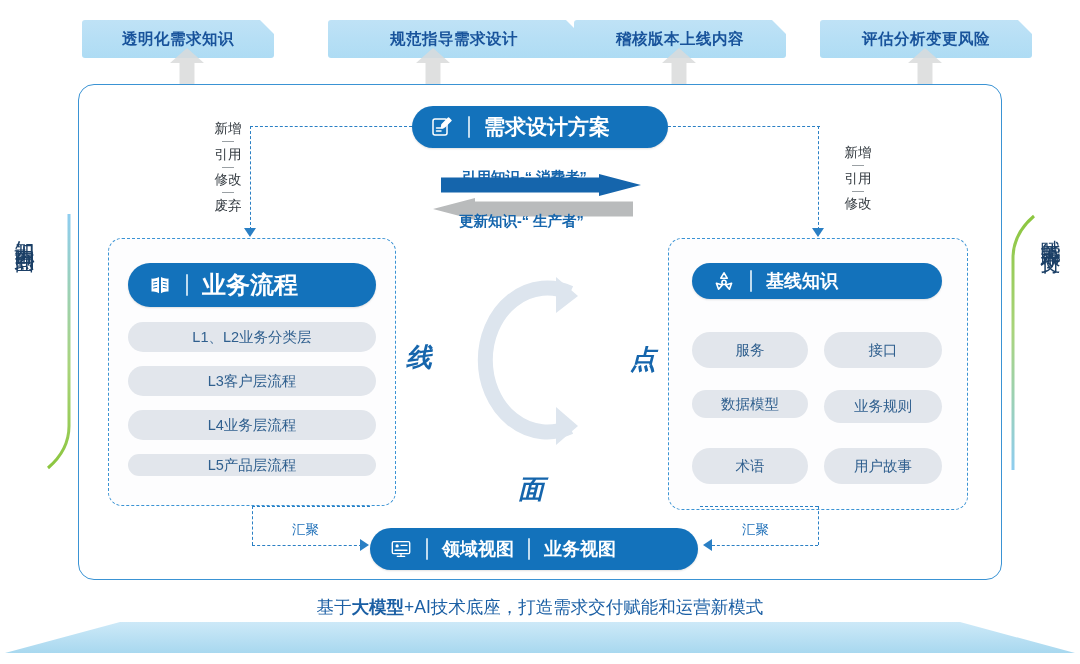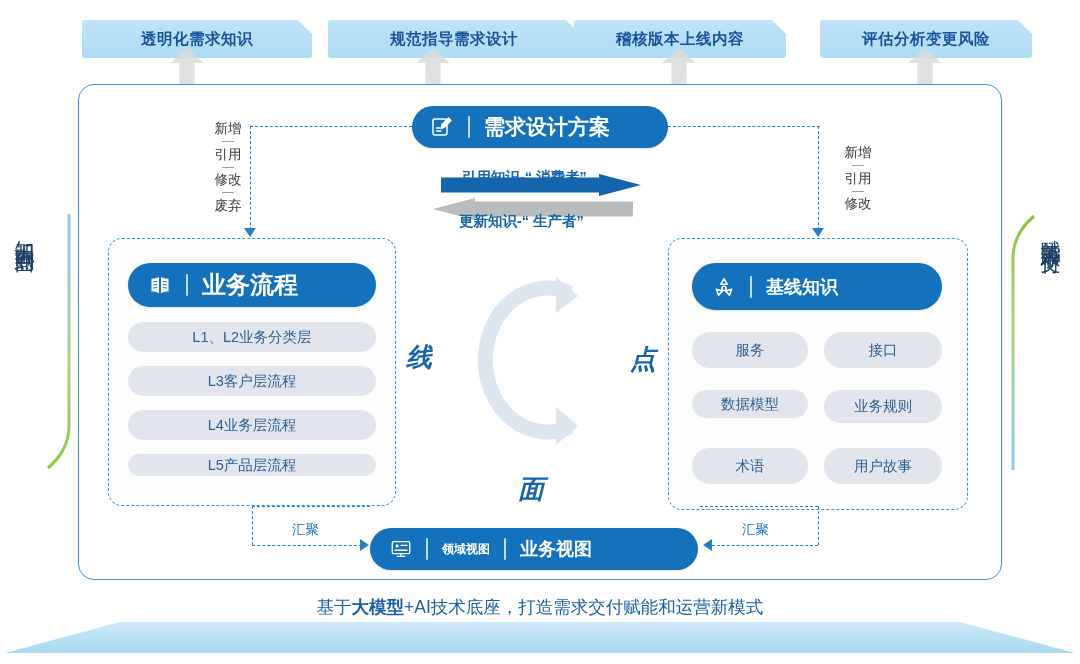--- a/index.html
+++ b/index.html
@@ -147,21 +147,21 @@
   #caption b{ font-weight:bold; }
   #base{
     position:absolute; left:0; top:622px; width:1080px; height:34px;
   }
 </style>
 </head>
 <body>
 
 <div id="stage">
 
-  <div class="top-box" style="left:82px; top:20px; width:230px;font-family:Liberation Mono, monospace;">
+  <div class="top-box" style="left:82px; top:20px; width:192px;font-family:Liberation Mono, monospace;">
     <span>透明化需求知识</span>
   </div>
   <div class="top-box" style="left:328px; top:20px; width:252px;">
     <span>规范指导需求设计</span>
   </div>
   <div class="top-box" style="left:574px; top:20px; width:212px;">
     <span>稽核版本上线内容</span>
   </div>
   <div class="top-box" style="left:820px; top:20px; width:212px;">
     <span>评估分析变更风险</span>
@@ -256,21 +256,21 @@
   </div>
   <div class="chip" style="left:128px; top:410px; width:248px; height:30px;justify-content:center;">
     <span>L4业务层流程</span>
   </div>
   <div class="chip" style="left:128px; top:454px; width:248px; height:22px;">
     <span>L5产品层流程</span>
   </div>
 
   <div class="panel" style="left:668px; top:238px; width:300px; height:272px;"></div>
 
-  <div class="pill" style="left:692px; top:263px; width:250px; height:47px; padding-left:20px;">
+  <div class="pill" style="left:692px; top:263px; width:250px; height:36px; padding-left:20px;">
     <span class="ic">
       <svg width="24" height="24" viewBox="0 0 24 24" fill="none" stroke="#ffffff" stroke-width="1.6" stroke-linejoin="round">
         <path d="M12 3.8 L15.2 9.2 L8.8 9.2 Z"></path>
         <path d="M6.6 20.2 L4.4 14.3 L10.2 16.1 Z"></path>
         <path d="M17.4 20.2 L19.6 14.3 L13.8 16.1 Z"></path>
         <circle cx="12" cy="13.4" r="2.1"></circle>
       </svg>
     </span>
     <span class="sep"></span>
     <span style="font-size:18px;">基线知识</span>
@@ -322,21 +322,21 @@
       <svg width="22" height="22" viewBox="0 0 24 24" fill="none" stroke="#ffffff" stroke-width="1.5" stroke-linecap="round" stroke-linejoin="round">
         <rect x="2.5" y="4" width="19" height="13" rx="1.5"></rect>
         <circle cx="7.8" cy="8.6" r="1.8" fill="#ffffff" stroke="none"></circle>
         <line x1="12" y1="8" x2="18.5" y2="8"></line>
         <line x1="5.5" y1="13.4" x2="18.5" y2="13.4"></line>
         <line x1="12" y1="17" x2="12" y2="20"></line>
         <line x1="8" y1="20" x2="16" y2="20"></line>
       </svg>
     </span>
     <span class="sep"></span>
-    <span style="font-size:12px;">领域视图</span>
+    <span style="font-size:18px;">领域视图</span>
     <span class="sep"></span>
     <span style="font-size:18px;">业务视图</span>
   </div>
 
   <svg style="position:absolute; left:42px; top:212px;" width="36" height="262">
     <defs>
       <linearGradient id="gradL" x1="0" y1="0" x2="0" y2="1">
         <stop offset="0%" stop-color="#8ecdf0"></stop>
         <stop offset="60%" stop-color="#a9d47c"></stop>
         <stop offset="100%" stop-color="#8cc63f"></stop>

